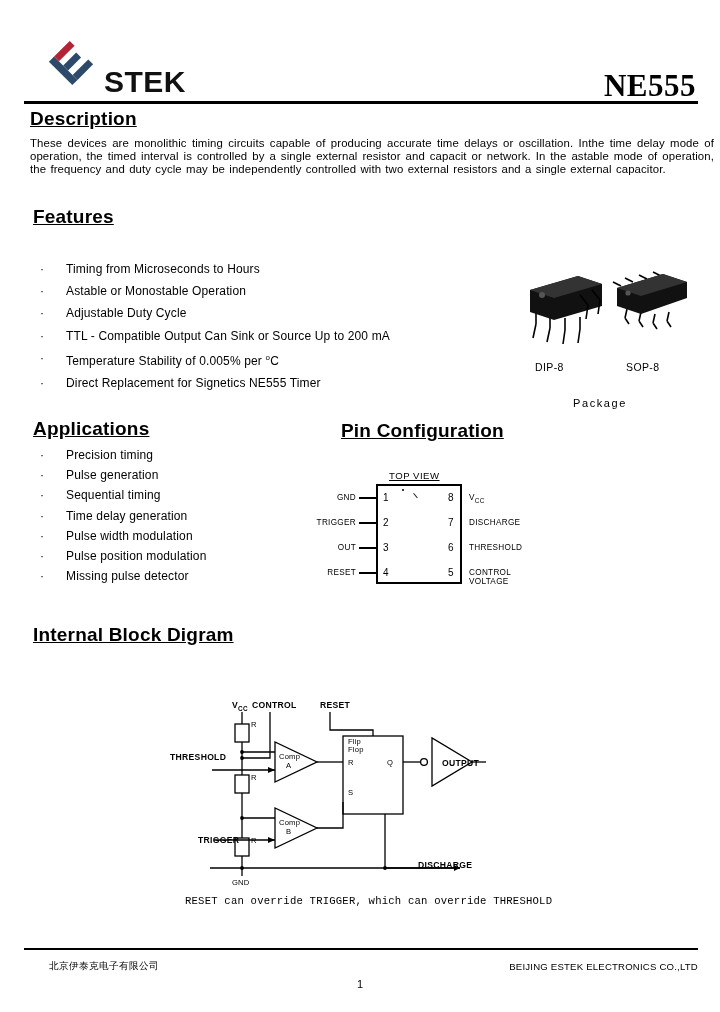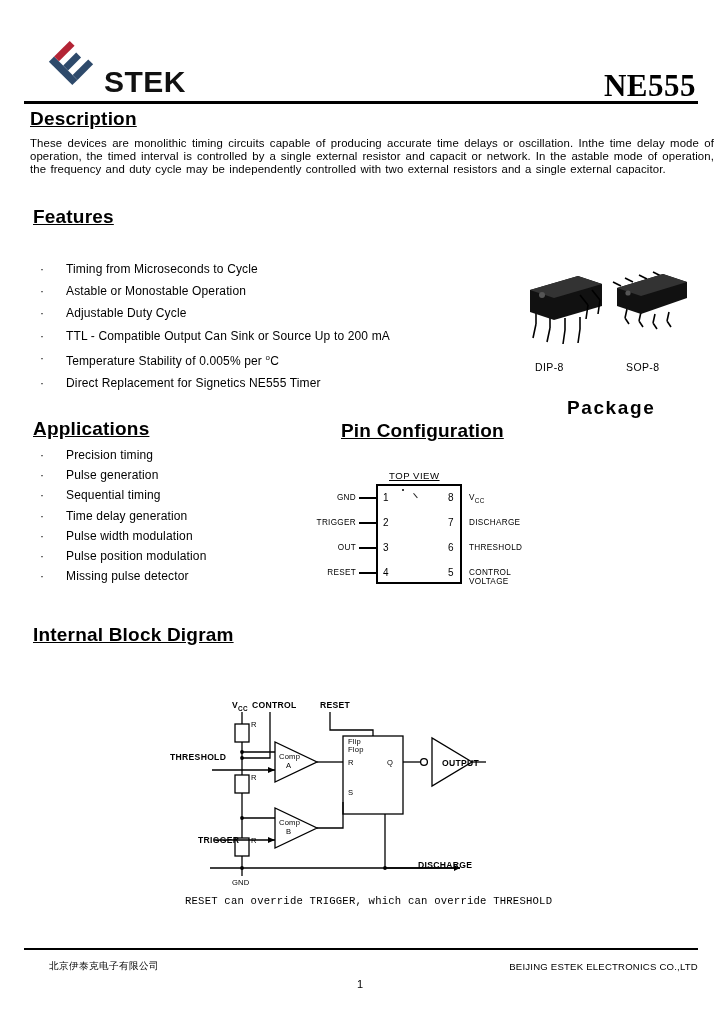--- a/index.html
+++ b/index.html
@@ -123,24 +123,24 @@
   }
   .pkg-label {
     position: absolute;
     font-size: 10.5px;
     letter-spacing: 0.4px;
   }
   #pkg-dip-label { left: 30px; top: 99px; }
   #pkg-sop-label { left: 121px; top: 99px; }
   #pkg-heading {
     position: absolute;
-    left: 62px;
+    left: 68px;
     top: 135px;
-    font-size: 19px;
-    font-weight: bold;
+    font-size: 11px;
+    font-weight: normal;
     letter-spacing: 1.6px;
   }
 
   
   #app-title { left: 33px; top: 418px; }
   #app-list {
     position: absolute;
     left: 38px;
     top: 448px;
     width: 280px;
@@ -300,21 +300,21 @@
   </div>
 
   <div id="part-number">NE555</div>
   <div id="header-rule"></div>
 
   <div class="sec-h" id="desc-title">Description</div>
   <div id="desc-body">These devices are monolithic timing circuits capable of producing  accurate time delays   or oscillation. Inthe time delay mode of operation, the timed interval is controlled by a single external resistor and capacit or network. In the astable mode of operation, the frequency and duty   cycle may  be independently controlled with two external resistors and a single external capacitor.</div>
 
   <div class="sec-h" id="feat-title">Features</div>
   <div id="feat-list">
-      <div class="bullet-row"><span class="dot">·</span><span>Timing from Microseconds to Cycle</span></div>
+      <div class="bullet-row"><span class="dot">·</span><span>Timing from Microseconds to Hours</span></div>
       <div class="bullet-row"><span class="dot">·</span><span>Astable or Monostable Operation</span></div>
       <div class="bullet-row"><span class="dot">·</span><span>Adjustable Duty  Cycle</span></div>
       <div class="bullet-row"><span class="dot">·</span><span>TTL - Compatible Output Can Sink or Source Up to 200 mA</span></div>
       <div class="bullet-row"><span class="dot">·</span><span>Temperature Stability    of 0.005% per </span><span class="sup">o</span><span>C</span></div>
       <div class="bullet-row"><span class="dot">·</span><span>Direct Replacement for Signetics NE555 Timer</span></div>
     </div>
 
   <div id="pkg-area">
 
     <svg width="95" height="95" viewBox="0 0 95 95" style="position:absolute;left:15px;top:0px;">

